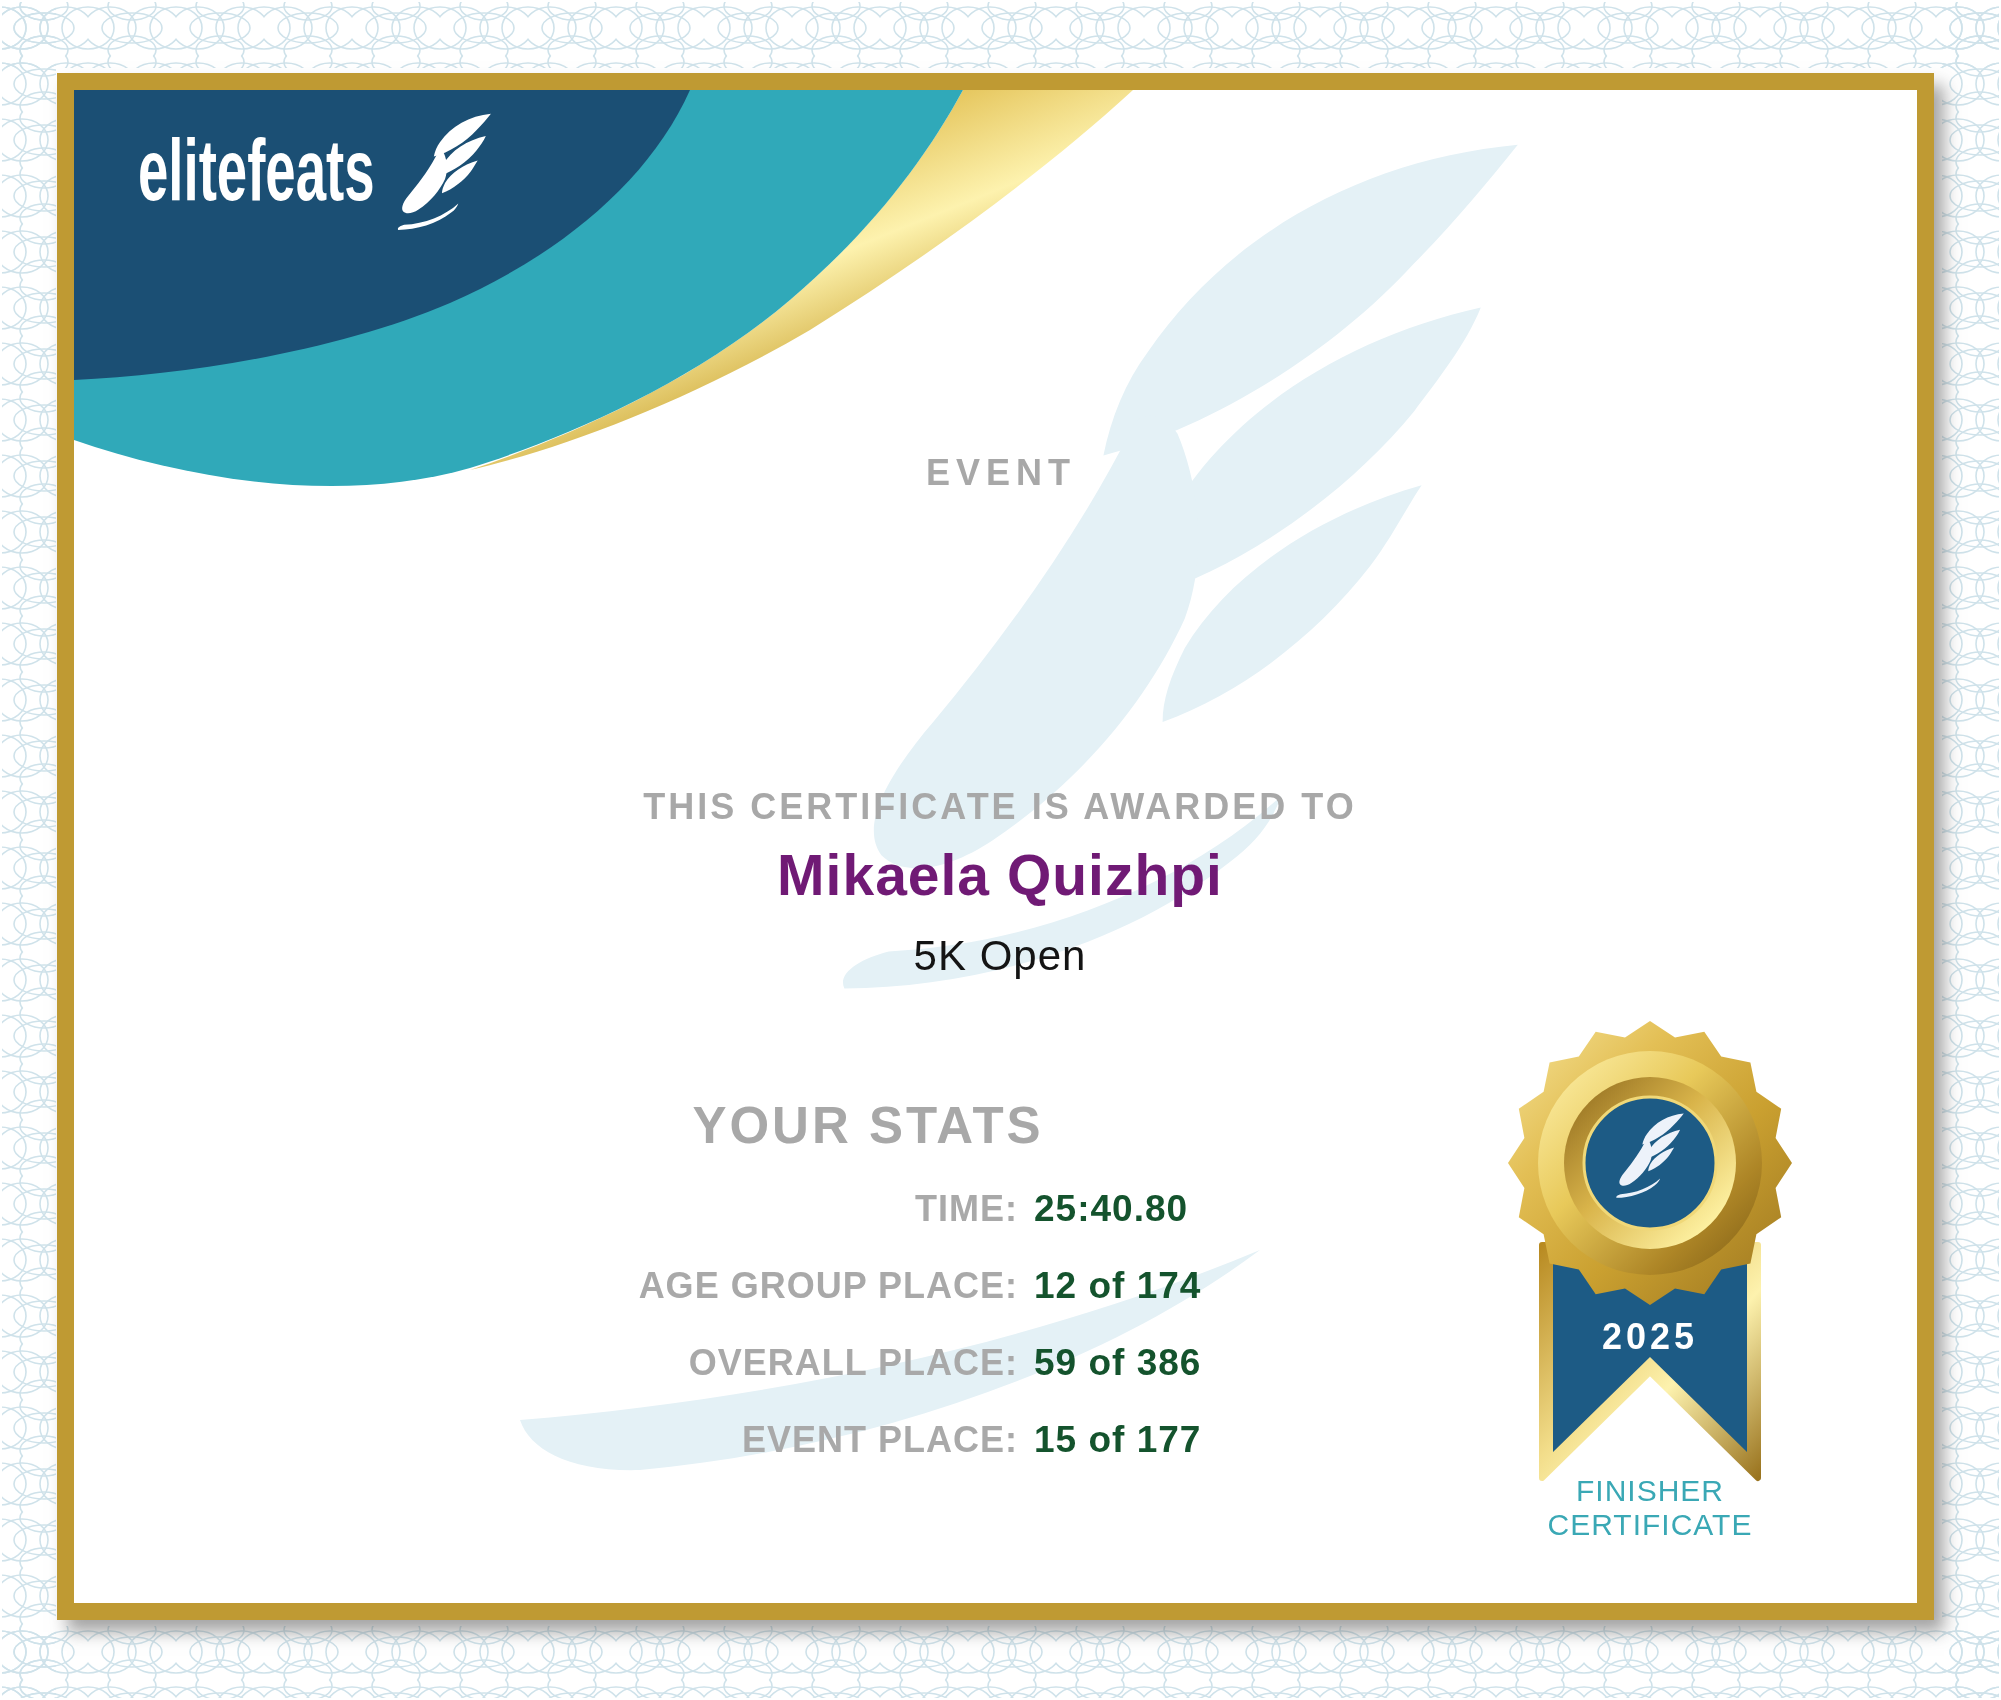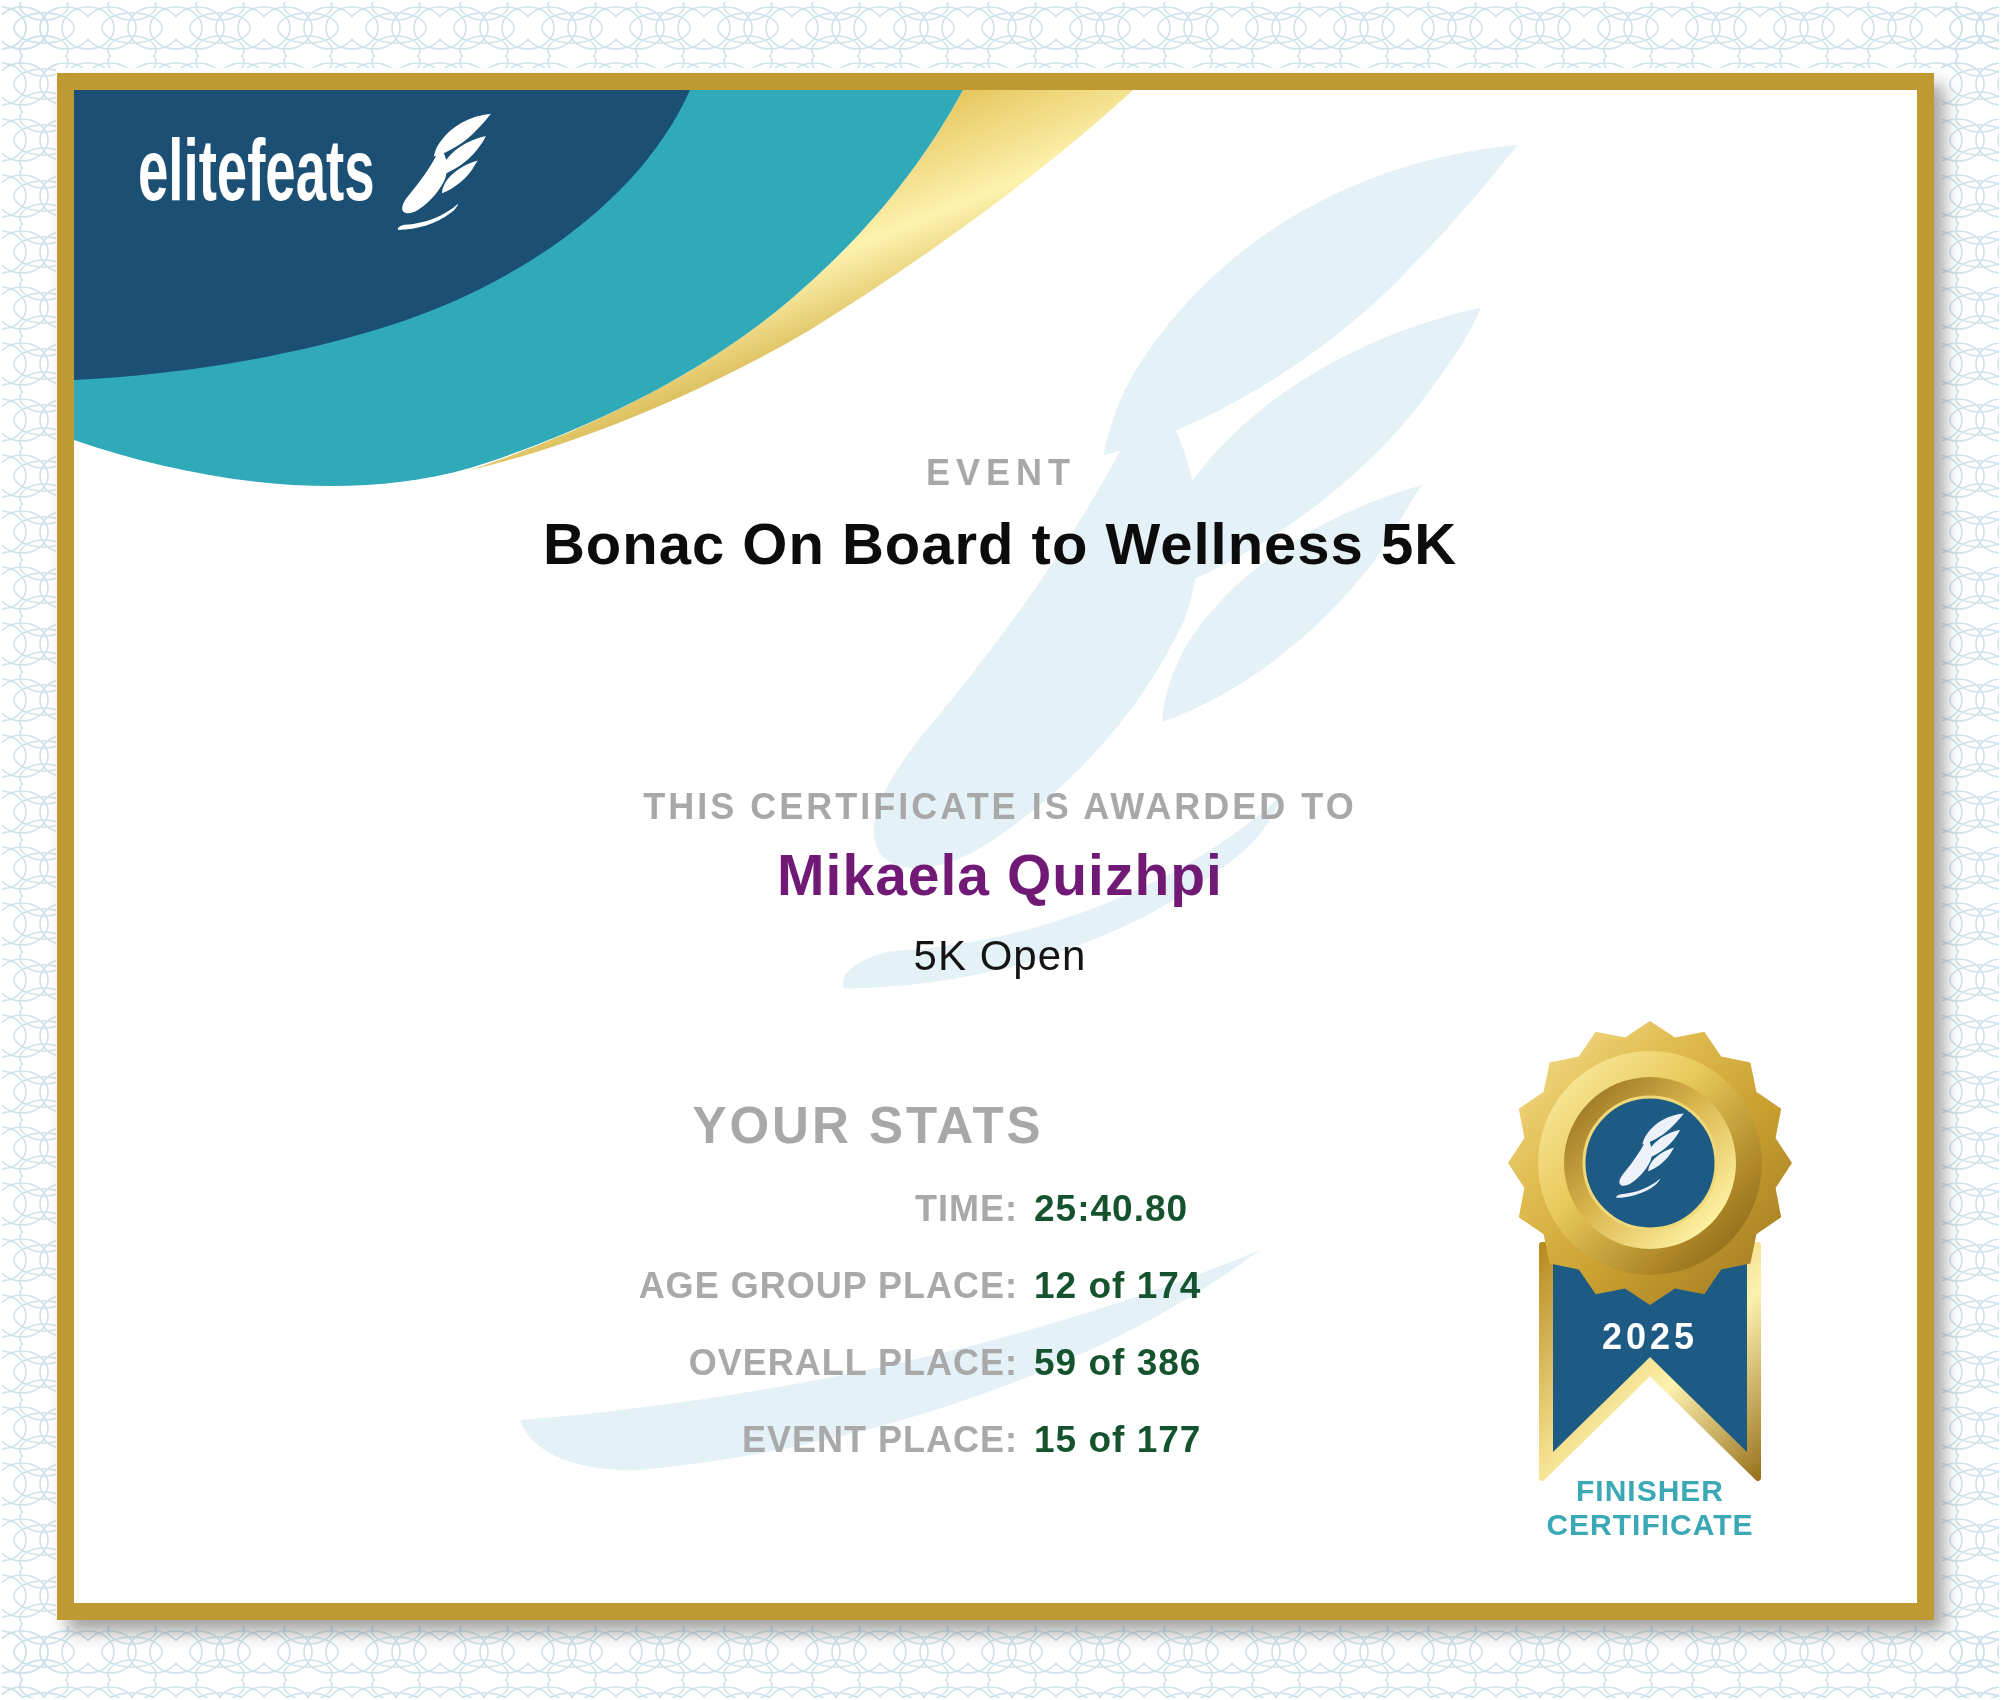--- a/index.html
+++ b/index.html
@@ -53,21 +53,21 @@
     height:77px;display:flex;align-items:center;justify-content:flex-end;
     color:#a9a9a9;font-weight:bold;font-size:36px;letter-spacing:1px;text-align:right;
   }
   .stat-value{
     height:77px;display:flex;align-items:center;justify-content:flex-start;
     color:#14532d;font-weight:bold;font-size:37px;letter-spacing:1px;
   }
   
   .badge-caption{
     position:absolute;left:1396px;top:1384px;width:360px;text-align:center;
-    color:#3aa8b5;font-weight:bold;font-size:30px;line-height:34px;letter-spacing:1px;
+    color:#3aa8b5;font-weight:normal;font-size:30px;line-height:34px;letter-spacing:1px;
   }
 </style>
 </head>
 <body>
 
 <div class="canvas">
 
   <svg class="lace" viewBox="0 0 2001 1700" width="2001" height="1700" aria-hidden="true">
     <defs>
       <pattern id="lacePat" width="88" height="56" patternUnits="userSpaceOnUse">
@@ -170,21 +170,20 @@
 
     <div>
       <div class="logo-text">elitefeats</div>
       <svg class="abs" style="left:318px;top:20px" width="102" height="146" viewBox="0 0 100 140">
         <use href="#wingedFoot" fill="#ffffff"></use>
       </svg>
     </div>
 
     <div class="abs kicker event-label">EVENT</div>
 
-    <div class="abs title">Bonac On Board to Wellness 5K</div>
 
     <div class="abs kicker awarded">THIS CERTIFICATE IS AWARDED TO</div>
 
     <div class="abs name">Mikaela Quizhpi</div>
 
     <div class="abs division">5K Open</div>
 
     <div class="abs kicker your-stats">YOUR STATS</div>
 
     <div class="stats">

